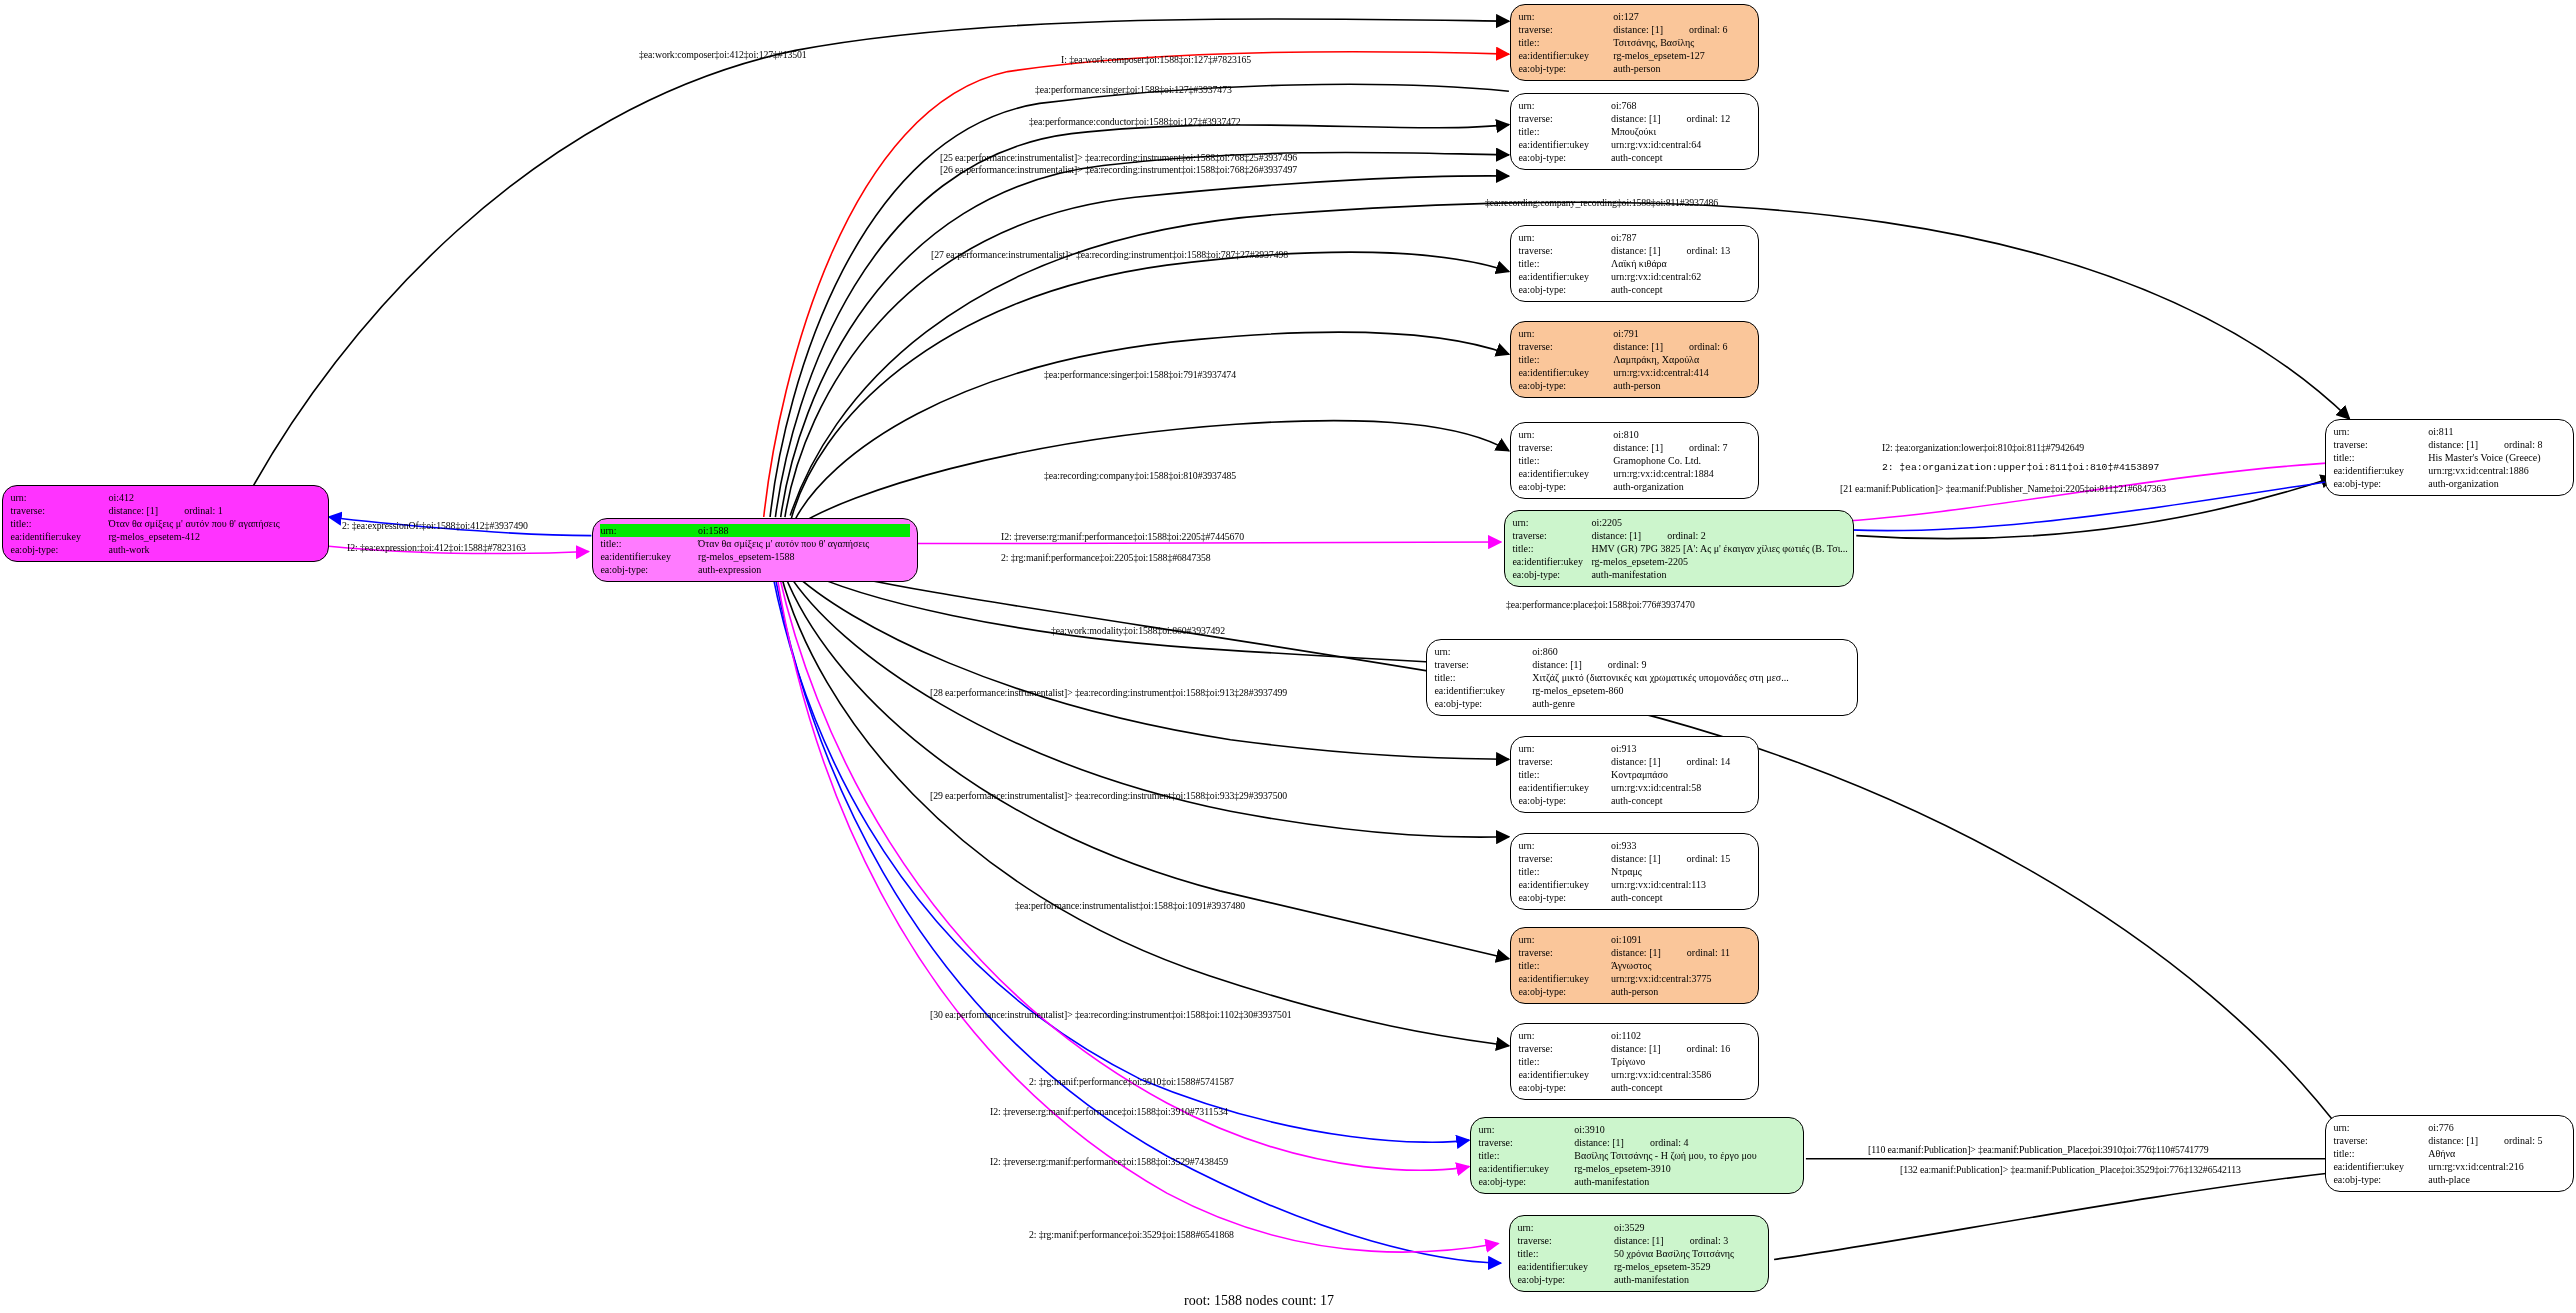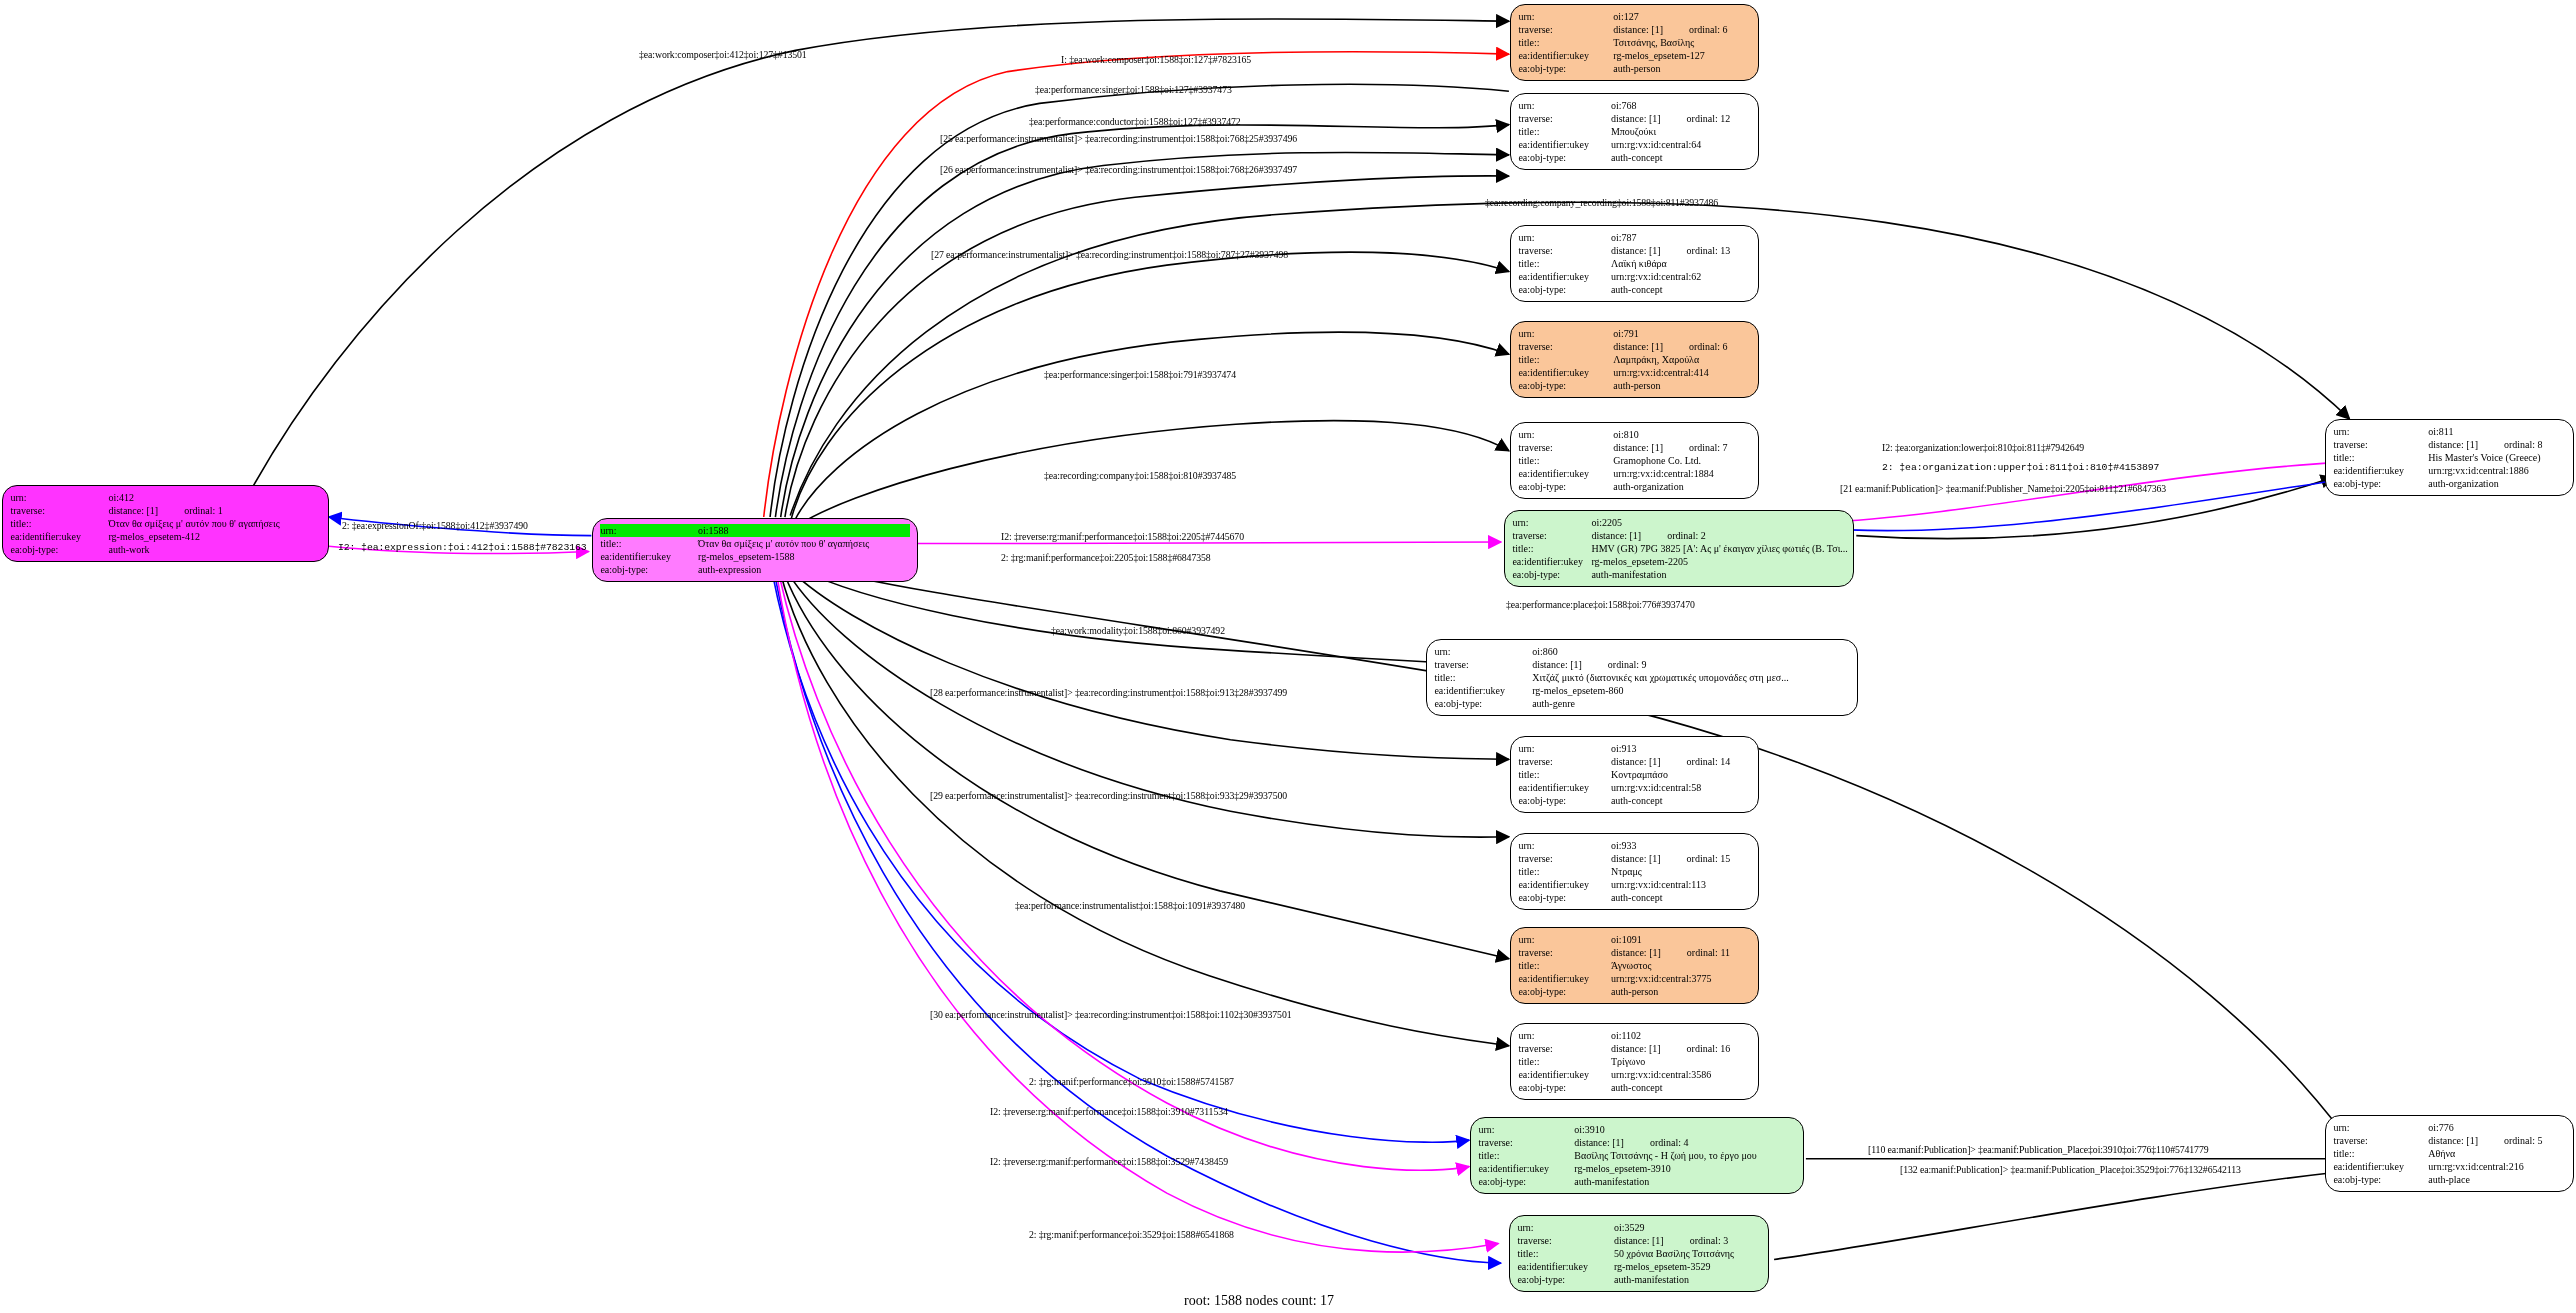--- a/index.html
+++ b/index.html
@@ -526,28 +526,28 @@
         <span class="k">ea:obj-type:</span>
         <span class="v">auth-place</span>
       </div>
     </div>
   </div>
 
   <div class="elabel" style="left:639px;top:50px;">‡ea:work:composer‡oi:412‡oi:127‡#13501</div>
   <div class="elabel" style="left:1061px;top:55px;">I: ‡ea:work:composer‡oi:1588‡oi:127‡#7823165</div>
   <div class="elabel" style="left:1035px;top:85px;">‡ea:performance:singer‡oi:1588‡oi:127‡#3937473</div>
   <div class="elabel" style="left:1029px;top:117px;">‡ea:performance:conductor‡oi:1588‡oi:127‡#3937472</div>
-  <div class="elabel" style="left:940px;top:134px;text-align:right;">[25 ea:performance:instrumentalist]&gt; ‡ea:recording:instrument‡oi:1588‡oi:768‡25#3937496</div>
+  <div class="elabel" style="left:940px;top:153px;text-align:right;">[25 ea:performance:instrumentalist]&gt; ‡ea:recording:instrument‡oi:1588‡oi:768‡25#3937496</div>
   <div class="elabel" style="left:940px;top:165px;">[26 ea:performance:instrumentalist]&gt; ‡ea:recording:instrument‡oi:1588‡oi:768‡26#3937497</div>
   <div class="elabel" style="left:1485px;top:198px;">‡ea:recording:company_recording‡oi:1588‡oi:811#3937486</div>
   <div class="elabel" style="left:931px;top:250px;">[27 ea:performance:instrumentalist]&gt; ‡ea:recording:instrument‡oi:1588‡oi:787‡27#3937498</div>
   <div class="elabel" style="left:1044px;top:370px;">‡ea:performance:singer‡oi:1588‡oi:791#3937474</div>
   <div class="elabel" style="left:1044px;top:471px;">‡ea:recording:company‡oi:1588‡oi:810#3937485</div>
   <div class="elabel" style="left:342px;top:521px;">2: ‡ea:expressionOf:‡oi:1588‡oi:412‡#3937490</div>
-  <div class="elabel" style="left:338px;top:543px;font-family:Liberation Mono, monospace;">I2: ‡ea:expression:‡oi:412‡oi:1588‡#7823163</div>
+  <div class="elabel" style="left:347px;top:543px;">I2: ‡ea:expression:‡oi:412‡oi:1588‡#7823163</div>
   <div class="elabel" style="left:1001px;top:532px;">I2: ‡reverse:rg:manif:performance‡oi:1588‡oi:2205‡#7445670</div>
   <div class="elabel" style="left:1001px;top:553px;">2: ‡rg:manif:performance‡oi:2205‡oi:1588‡#6847358</div>
   <div class="elabel" style="left:1882px;top:443px;">I2: ‡ea:organization:lower‡oi:810‡oi:811‡#7942649</div>
   <div class="elabel" style="left:1882px;top:463px;font-family:Liberation Mono, monospace;">2: ‡ea:organization:upper‡oi:811‡oi:810‡#4153897</div>
   <div class="elabel" style="left:1840px;top:484px;">[21 ea:manif:Publication]&gt; ‡ea:manif:Publisher_Name‡oi:2205‡oi:811‡21#6847363</div>
   <div class="elabel" style="left:1506px;top:600px;">‡ea:performance:place‡oi:1588‡oi:776#3937470</div>
   <div class="elabel" style="left:1051px;top:626px;">‡ea:work:modality‡oi:1588‡oi:860#3937492</div>
   <div class="elabel" style="left:930px;top:688px;">[28 ea:performance:instrumentalist]&gt; ‡ea:recording:instrument‡oi:1588‡oi:913‡28#3937499</div>
   <div class="elabel" style="left:930px;top:791px;">[29 ea:performance:instrumentalist]&gt; ‡ea:recording:instrument‡oi:1588‡oi:933‡29#3937500</div>
   <div class="elabel" style="left:1015px;top:901px;">‡ea:performance:instrumentalist‡oi:1588‡oi:1091#3937480</div>

